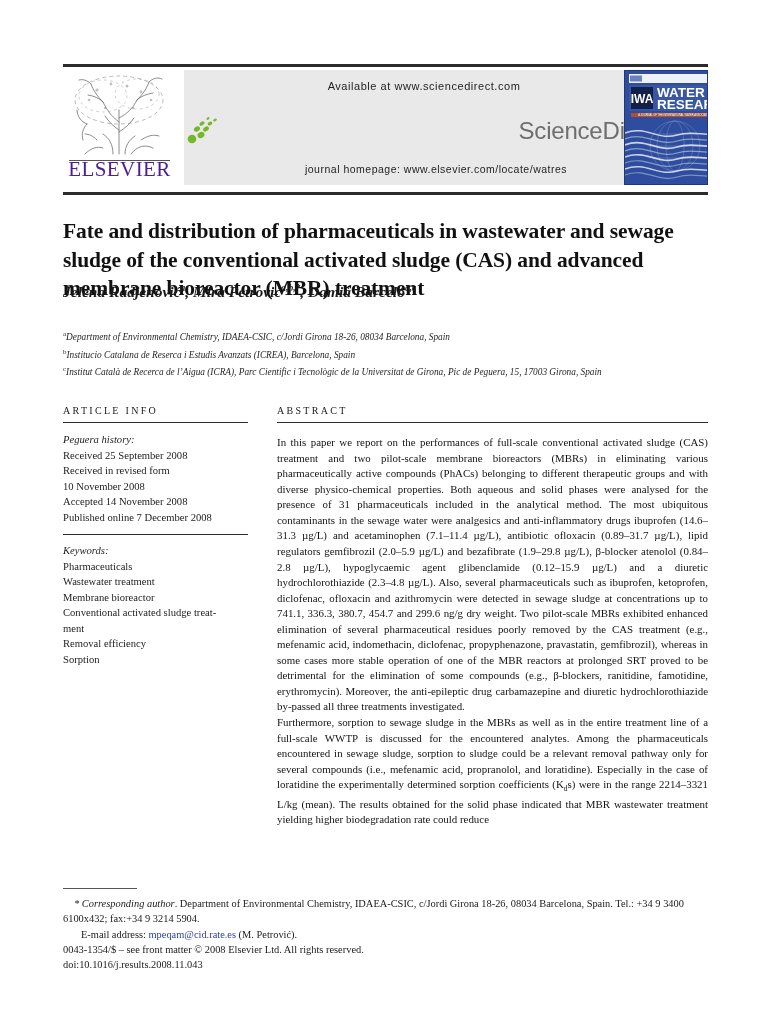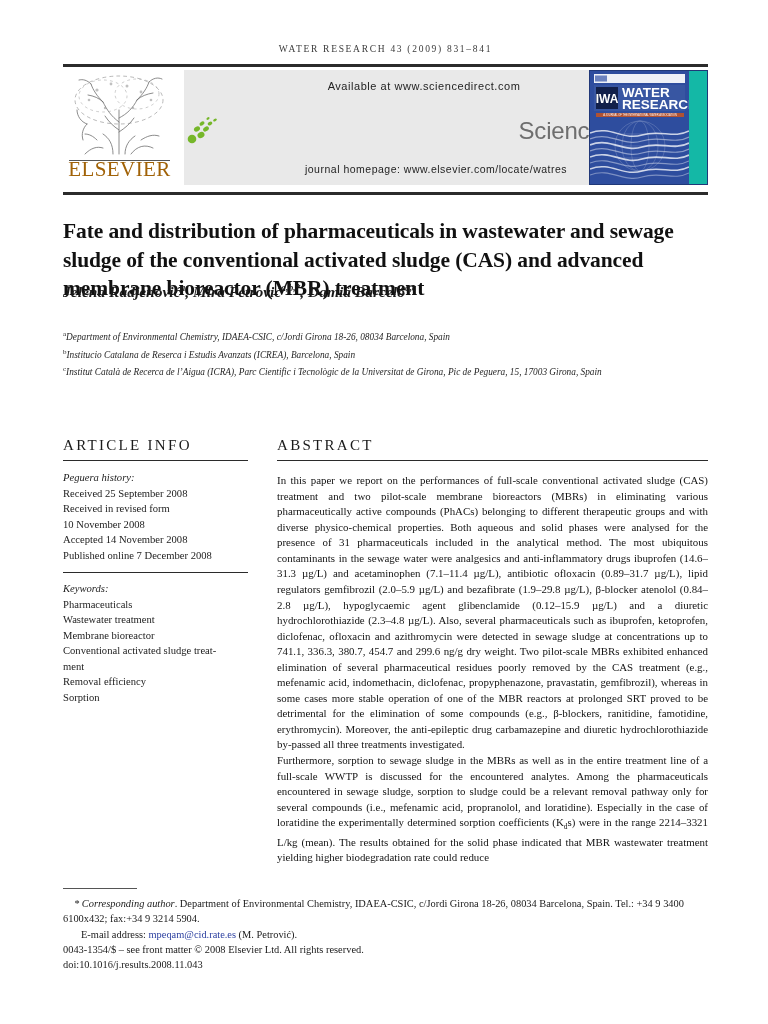--- a/index.html
+++ b/index.html
@@ -40,21 +40,21 @@
     background: #fff;
     overflow: hidden;
   }
   .tree-svg { position:absolute; left:4px; top:0px; }
   .elsevier-word {
     position: absolute; left: 0; bottom: 3px; width: 113px;
     text-align: center;
     font-family: "Liberation Serif", serif;
     font-size: 21px;
     letter-spacing: 0.4px;
-    color: #a16207;
+    color: #4c1d95;
     font-weight: 400;
   }
   .els-rule {
     position:absolute; left:6px; bottom:24px; width:101px; height:1.2px; background:#555;
   }
 
   .sd-box {
     position: absolute; left: 121px; top: 0; width: 480px; height: 115px;
     background: #e9e9e9;
   }
@@ -81,21 +81,21 @@
     position: absolute; left: 0; bottom: 10px; width: 480px;
     text-align: center;
     font-family: "Liberation Sans", sans-serif;
     font-size: 10.5px;
     letter-spacing: 0.5px;
     color: #232323;
     padding-left: 24px;
   }
 
   .cover-box {
-    position: absolute; right: 0; top: 0; width: 119px; height: 115px;
+    position: absolute; right: 0; top: 0; width: 84px; height: 115px;
     background: #14b8a6;
     overflow: hidden;
     border: 1px solid #203878;
   }
 
   .rule-banner-bottom {
     position: absolute; left: 63px; top: 192px; width: 645px; height: 2.5px;
     background: #2b2b2b;
   }
 
@@ -130,25 +130,24 @@
     color: #1f1f1f;
   }
   .affils sup { font-size: 7px; font-style: normal; }
 
   
   .col-left { position: absolute; left: 63px; top: 405px; width: 185px; }
   .col-right { position: absolute; left: 277px; top: 405px; width: 431px; }
 
   .sec-head {
     font-family: "Liberation Serif", serif;
-    font-size: 15px;
+    font-size: 10px;
     letter-spacing: 2.3px;
     color: #1a1a1a;
     text-transform: uppercase;
-    margin-top: 32px;
   }
   .hr-thin {
     height: 1.2px; background: #2b2b2b; margin-top: 6px;
   }
   .hr-sep {
     height: 1.2px; background: #2b2b2b; margin: 9px 0 8px 0;
   }
 
   .info-block {
     font-family: "Liberation Serif", serif;
@@ -184,21 +183,20 @@
   .footnotes .ital { font-style: italic; }
   .mail { color: #2b3fa0; }
   .indent1 { text-indent: 11px; }
   .indent2 { text-indent: 18px; }
 </style>
 </head>
 <body>
 
 <div class="page">
 
-  <div class="runhead">WATER RESEARCH 43 (2009) 831–841</div>
   <div class="rule-top"></div>
 
   <div class="banner">
 
     <div class="elsevier-box">
       <svg class="tree-svg" width="105" height="88" viewBox="0 0 105 88">
         <g stroke="#6f6f6f" stroke-width="0.8" fill="none" stroke-linecap="round">
           <path d="M52 84 L52 40 M52 52 C44 46 40 40 36 32 M52 48 C60 44 66 38 70 30 M52 60 C46 56 42 52 38 46 M52 62 C58 58 63 54 67 48"></path>
           <path d="M36 32 C30 26 26 20 24 14 M36 32 C32 28 27 26 21 25 M70 30 C76 24 80 18 82 12 M70 30 C74 26 80 24 86 23"></path>
           <path d="M24 14 C20 10 16 9 12 10 M82 12 C86 8 91 7 95 9"></path>

